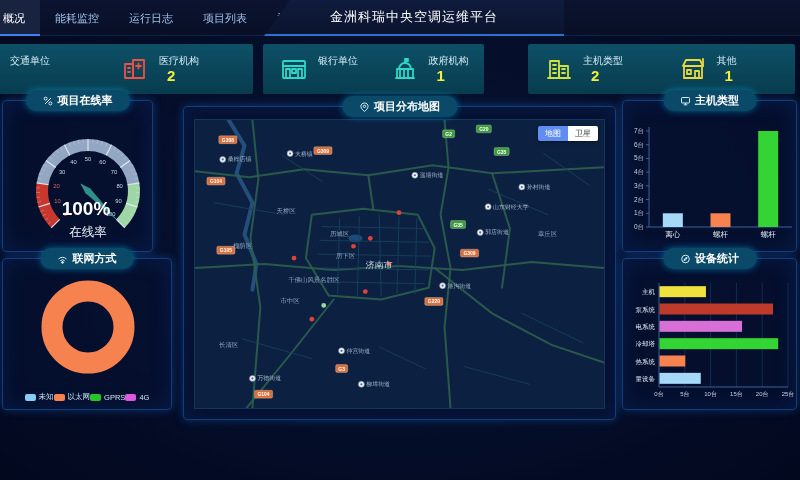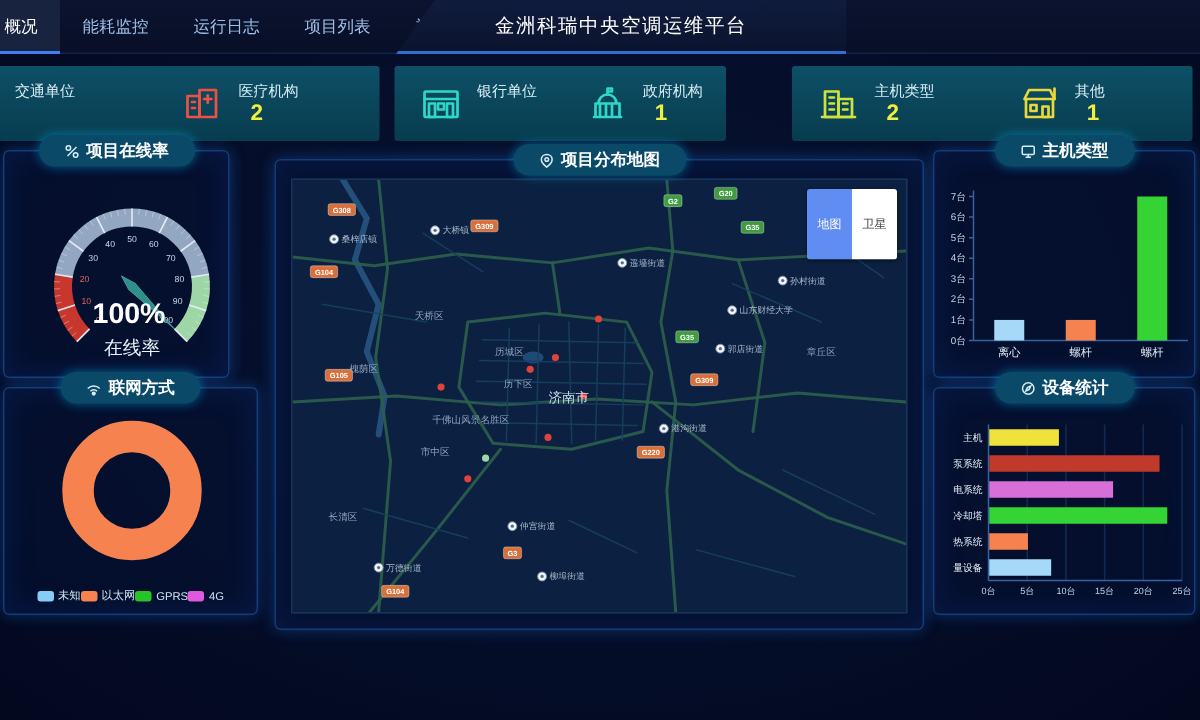--- a/index.html
+++ b/index.html
@@ -59,21 +59,21 @@
   .legend-item { display:flex; align-items:center; gap:3px; cursor:pointer; }
   .legend-chip { width:11px; height:7px; border-radius:2px; }
   .legend-label { font-size:7.5px; color:#d0e4f2; }
 
   
   .map-inner { position:absolute; left:10px; right:10px; top:12px; bottom:10px;
     background:#0c2141; border:1px solid #14365e; overflow:hidden; cursor:grab; }
   .map-inner svg { width:100%; height:100%; display:block; }
   .map-toggle { position:absolute; top:6px; right:6px; display:flex; z-index:4;
     border-radius:2px; overflow:hidden; box-shadow:0 1px 3px rgba(0,0,0,.5); }
-  .map-btn { font-size:8px; padding:18px 7px; cursor:pointer; }
+  .map-btn { font-size:8px; padding:2px 7px; cursor:pointer; }
   .btn-map { background:#608df2; color:#ffffff; }
   .btn-sat { background:#ffffff; color:#444444; }
 
   svg text { font-family:"Liberation Sans","DejaVu Sans",sans-serif; }
 </style>
 </head>
 <body>
 
 <div class="stage">
 

